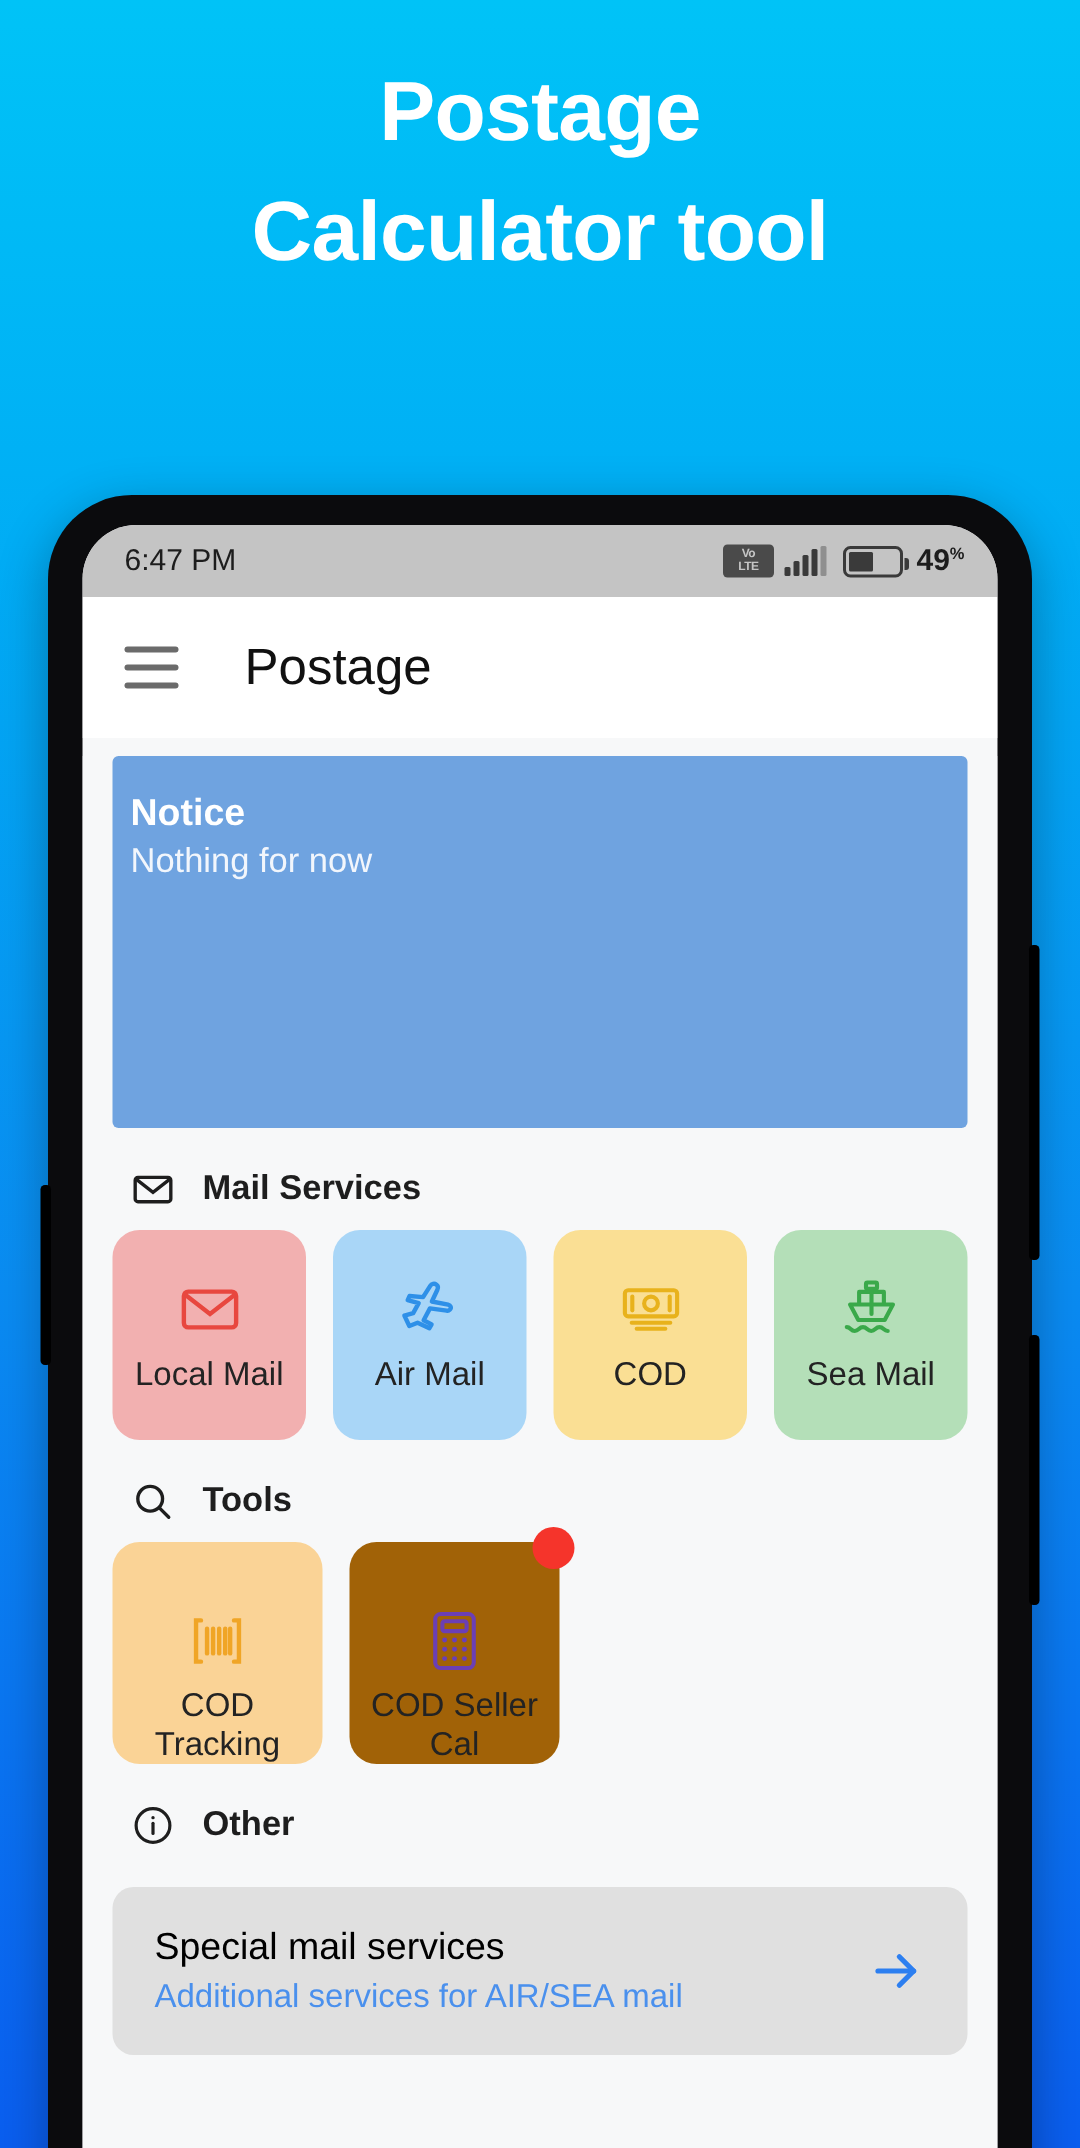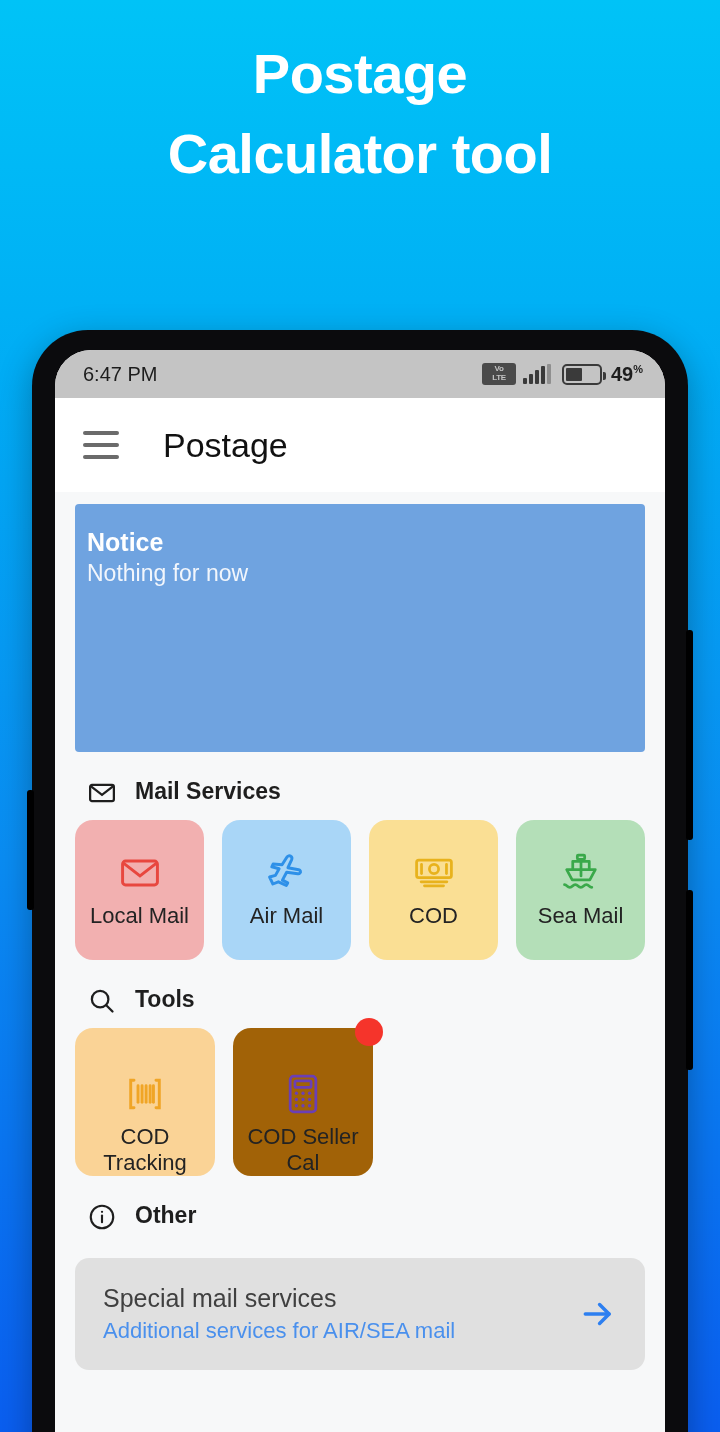--- a/index.html
+++ b/index.html
@@ -187,21 +187,21 @@
     margin-top: 14px;
     background: #e0e0e0;
     border-radius: 14px;
     height: 112px;
     display: flex;
     align-items: center;
     justify-content: space-between;
     padding: 0 28px;
     cursor: pointer;
   }
-  .other-title { font-size: 25px; color: #404040; line-height: 34px; }
+  .other-title { font-size: 25px; color: #000000; line-height: 34px; }
   .other-sub   { font-size: 22px; color: #4a90ed; line-height: 32px; }
   .arrow-ico { width: 38px; height: 38px; display: block; }
 </style>
 </head>
 <body>
 
 <div id="page">
 
   <div class="promo">
     <span class="line">Postage</span>

